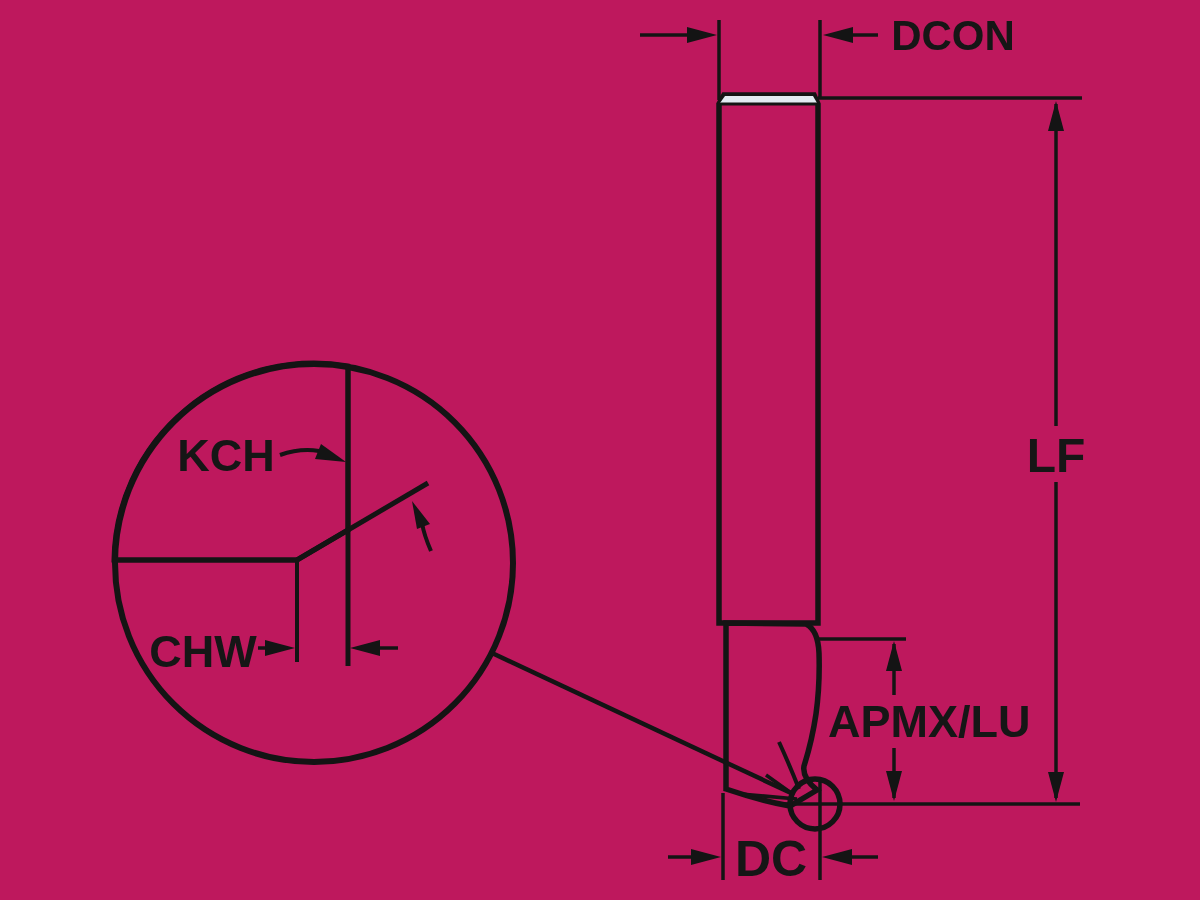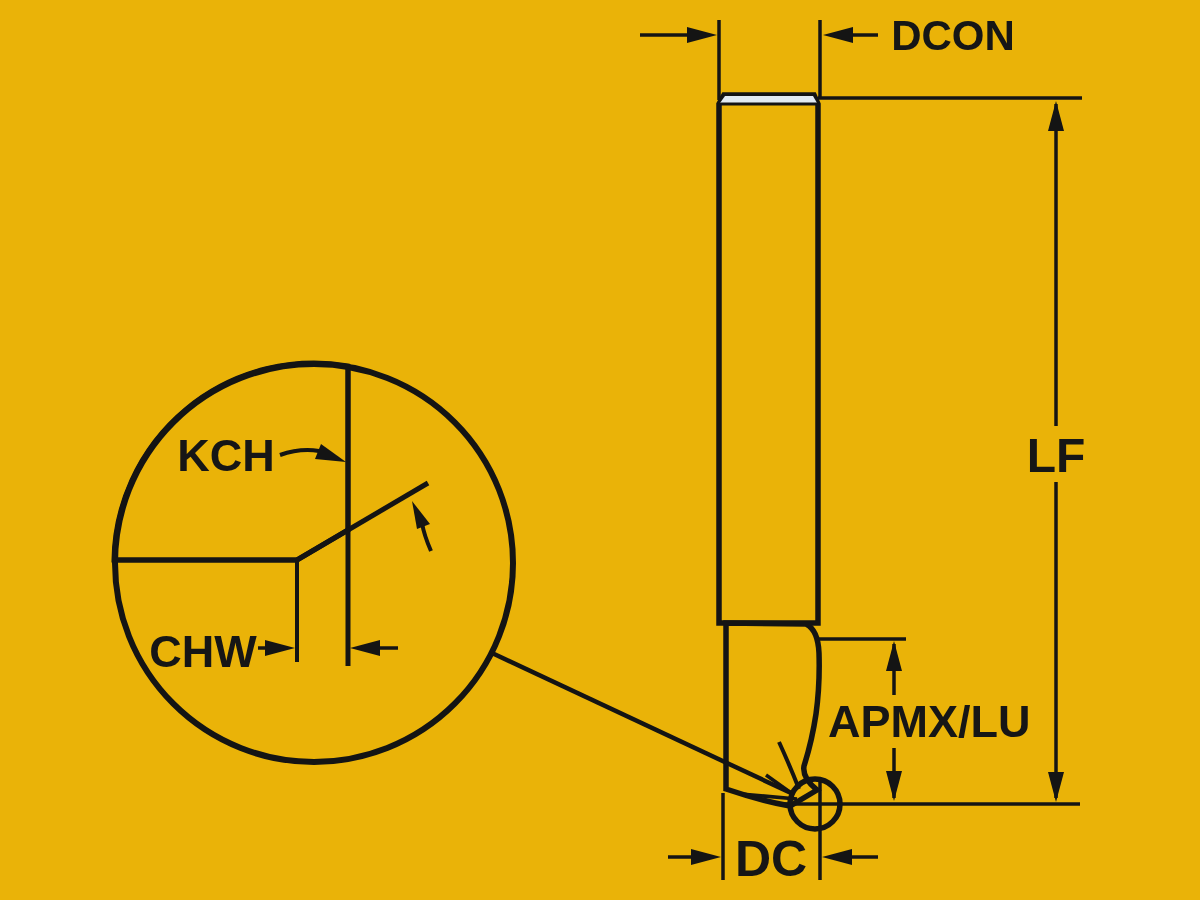--- a/index.html
+++ b/index.html
@@ -7,21 +7,21 @@
     padding: 0;
     background: #ffffff;
     width: 1200px;
     height: 900px;
     overflow: hidden;
   }
   .stage {
     position: relative;
     width: 1200px;
     height: 900px;
-    background: #eab308;
+    background: #be185d;
   }
   svg text {
     font-family: "Liberation Sans", "DejaVu Sans", sans-serif;
     font-weight: 700;
     fill: #161616;
   }
   .ln  { stroke: #141414; fill: none; }
   .thin  { stroke-width: 3.5; }
   .mid   { stroke-width: 4.5; }
   .thick { stroke-width: 5.5; }

